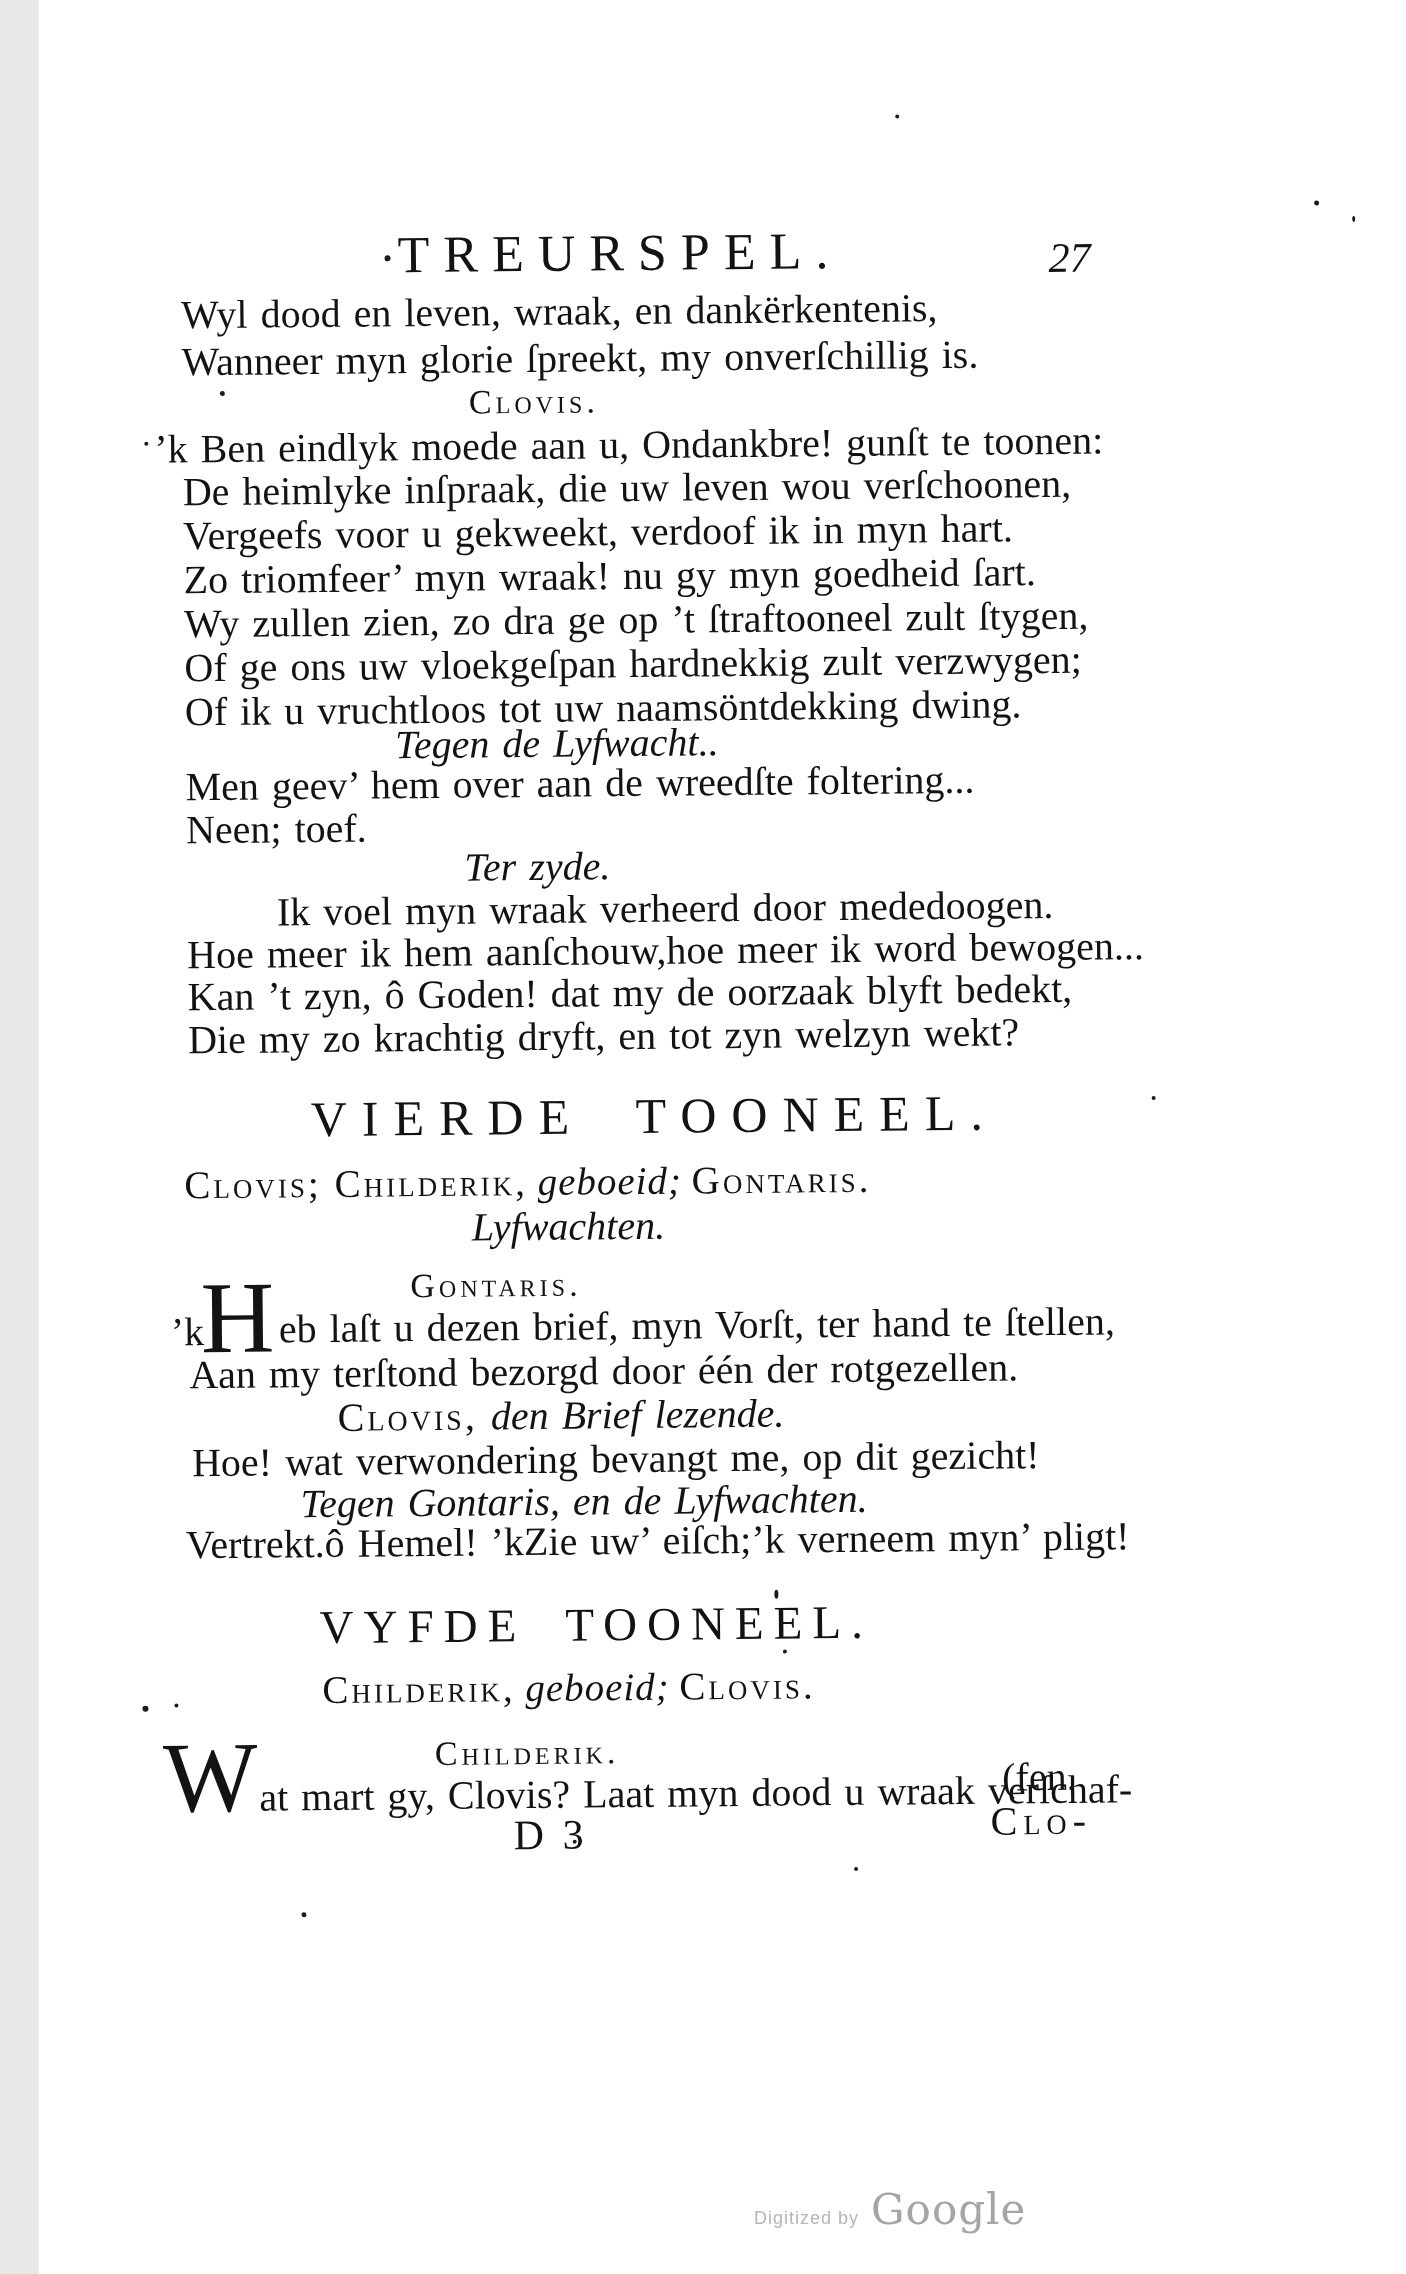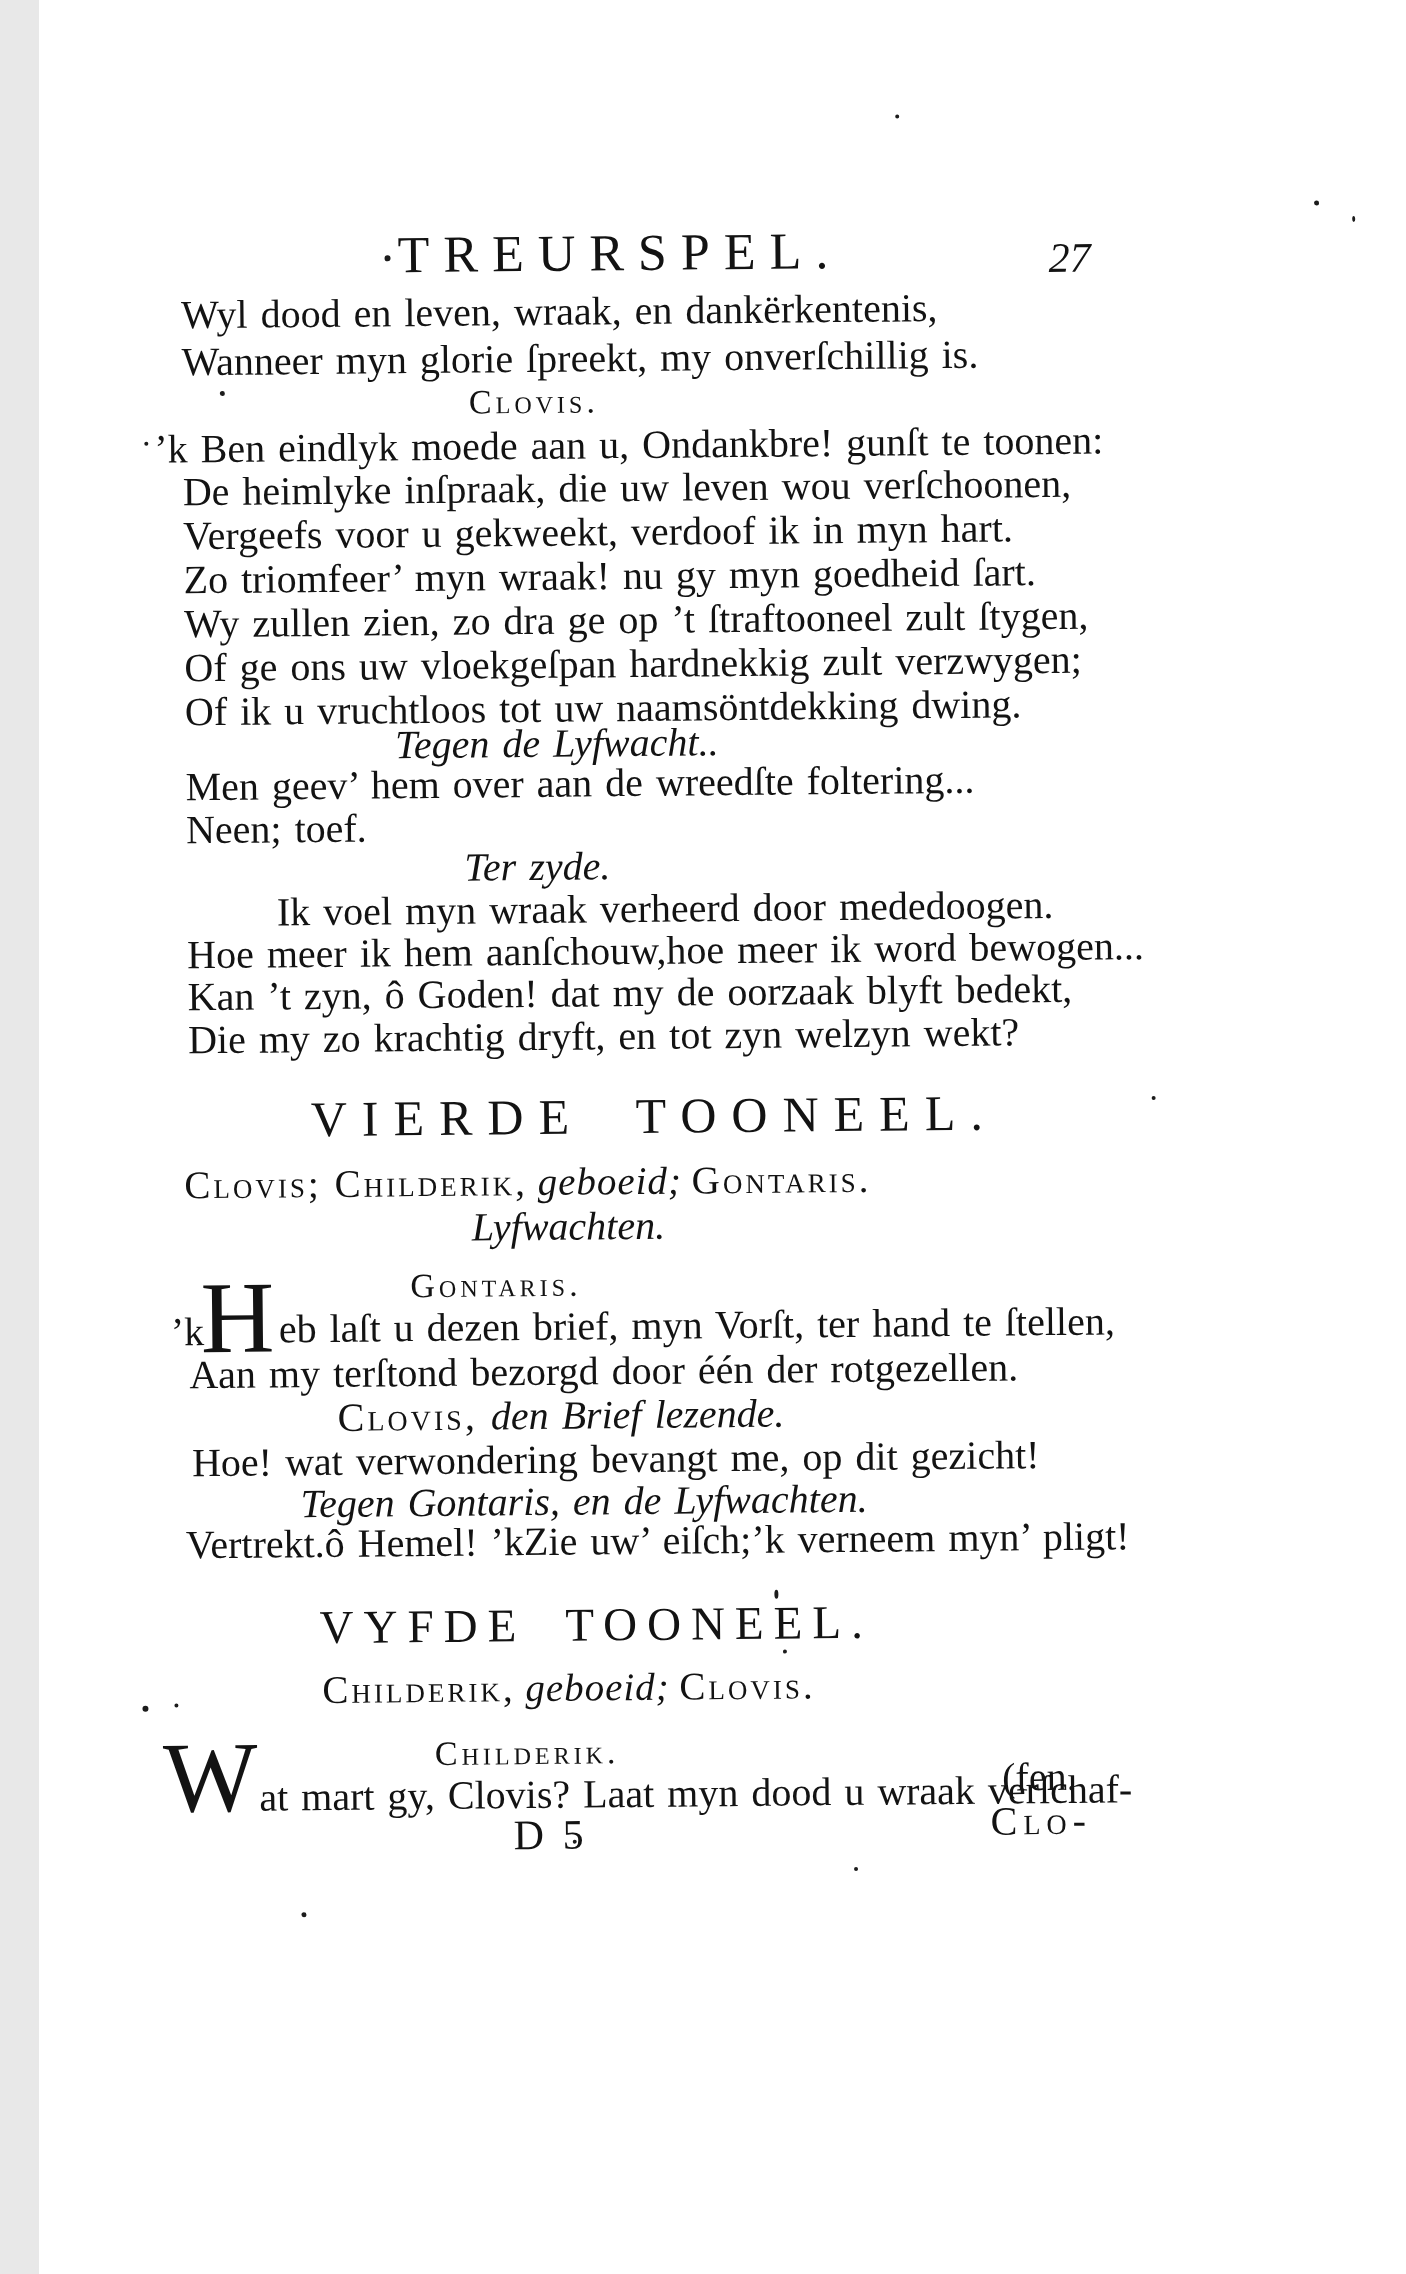--- a/index.html
+++ b/index.html
@@ -84,21 +84,21 @@
       <span class="sc">Childerik,</span>
       <span class="it">geboeid;</span>
       <span class="sc">Clovis.</span>
     </div>
 
     <div class="ln speaker" style="left:390px;top:1734px;">Childerik.</div>
     <div class="ln verse" style="left:957px;top:1760px;">(fen.</div>
     <div class="drop w" style="left:118px;top:1723px;">W</div>
     <div class="ln verse" style="left:214px;top:1773px;">at mart gy, Clovis? Laat myn dood u wraak verſchaf-</div>
 
-    <div class="ln" style="left:468px;top:1812px;font-size:42px;letter-spacing:4px;">D 5</div>
+    <div class="ln" style="left:468px;top:1812px;font-size:42px;letter-spacing:4px;">D 3</div>
     <div class="ln sc" style="left:945px;top:1804px;font-size:40px;letter-spacing:6px;">Clo-</div>
 
     <div class="speck" style="left:354px;top:252px;width:6px;height:6px;"></div>
     <div class="speck" style="left:866px;top:116px;width:4px;height:4px;"></div>
     <div class="speck" style="left:1284px;top:206px;width:5px;height:5px;"></div>
     <div class="speck" style="left:1322px;top:222px;width:3px;height:6px;"></div>
     <div class="speck" style="left:188px;top:386px;width:5px;height:5px;"></div>
     <div class="speck" style="left:112px;top:436px;width:4px;height:4px;"></div>
     <div class="speck" style="left:1113px;top:1100px;width:4px;height:4px;"></div>
     <div class="speck" style="left:731px;top:1590px;width:4px;height:9px;"></div>
@@ -106,13 +106,17 @@
     <div class="speck" style="left:98px;top:1700px;width:6px;height:6px;"></div>
     <div class="speck" style="left:130px;top:1698px;width:4px;height:4px;"></div>
     <div class="speck" style="left:255px;top:1908px;width:5px;height:5px;"></div>
     <div class="speck" style="left:527px;top:1838px;width:4px;height:4px;"></div>
     <div class="speck" style="left:808px;top:1868px;width:4px;height:4px;"></div>
   </div>
 
   <div class="edge" style="left:1399px;top:620px;width:3px;height:60px;"></div>
   <div class="edge" style="left:1394px;top:2246px;width:3px;height:10px;background:#9a9a9a;"></div>
 
+  <div class="wm">
+    <span class="wm-prefix">Digitized by</span>
+    <span class="wm-logo">Google</span>
+  </div>
 </div>
 
 </body></html>

